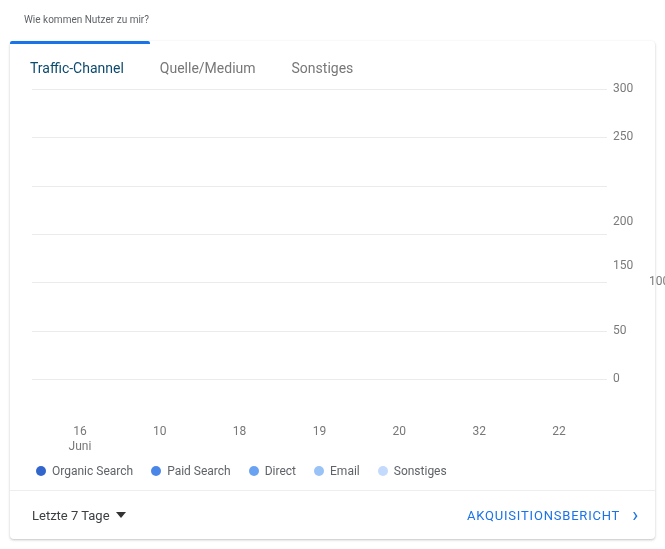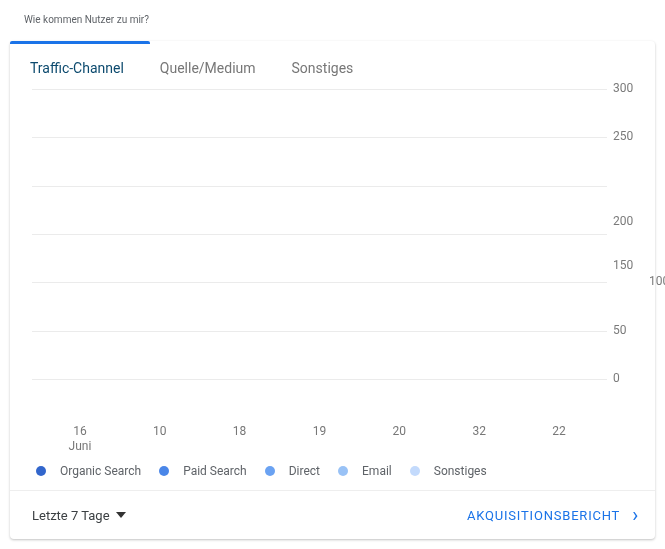--- a/index.html
+++ b/index.html
@@ -125,21 +125,21 @@
     flex-wrap: wrap;
     gap: 18px;
     margin: 10px 0 12px 26px;
     font-size: 12px;
     color: #5f6368;
     align-items: center;
   }
   .legend-item {
     display: flex;
     align-items: center;
-    gap: 14px;
+    gap: 6px;
   }
   .swatch {
     width: 10px;
     height: 10px;
     border-radius: 50%;
     display: inline-block;
   }
   .divider {
     height: 1px;
     background: #eee;

